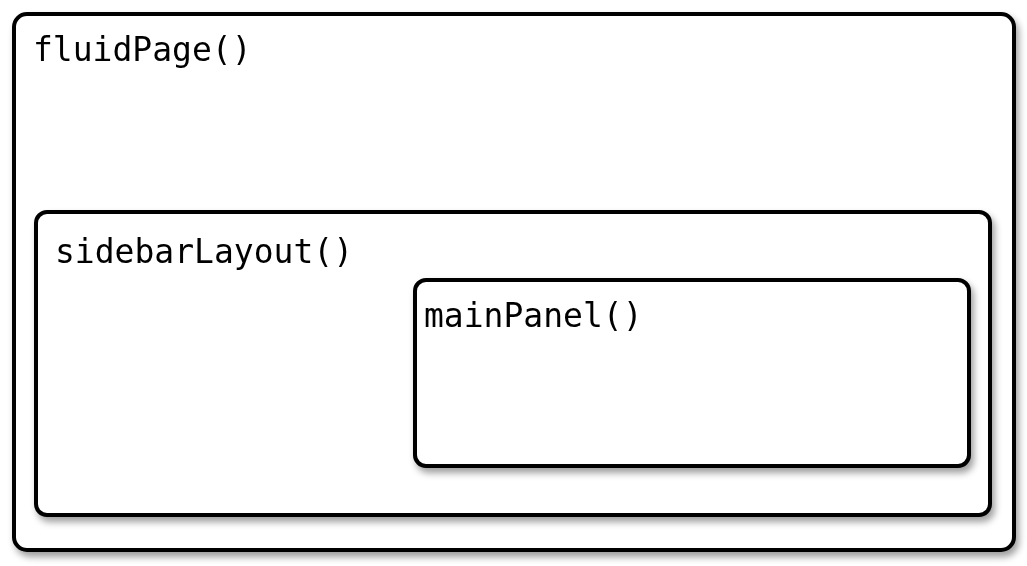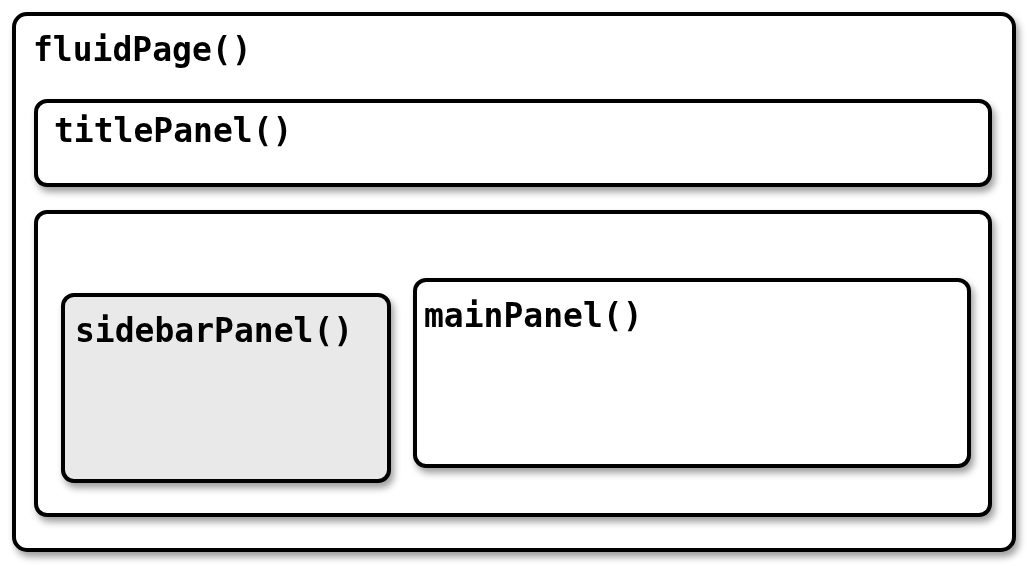--- a/index.html
+++ b/index.html
@@ -11,21 +11,20 @@
   }
   * { margin: 0; padding: 0; box-sizing: border-box; }
   html, body { background: var(--page-bg); }
   .page {
     position: relative;
     width: 1027px;
     height: 566px;
     background: var(--page-bg);
     overflow: hidden;
     font-family: "DejaVu Sans Mono", "Liberation Mono", monospace;
-    font-weight: bold;
   }
   .box {
     position: absolute;
     background: var(--box-fill);
     border: 4px solid var(--border-color);
     border-radius: 13px;
     box-shadow: 3px 5px 7px var(--shadow);
   }
   .label {
     display: block;
@@ -47,28 +46,23 @@
   .sidebarpanel  > .label { margin: 15px 0 0 10px; }
   .mainpanel     > .label { margin: 15px 0 0 7px; }
 </style>
 </head>
 <body>
 
 <div class="page">
   <div class="box fluidpage">
     <span class="label">fluidPage()</span>
 
-    <div class="box titlepanel">
-      <span class="label">titlePanel()</span>
-    </div>
 
     <div class="box sidebarlayout">
+      <span class="label">sidebarLayout()</span>
 
-      <div class="box sidebarpanel">
-        <span class="label">sidebarPanel()</span>
-      </div>
 
       <div class="box mainpanel">
         <span class="label">mainPanel()</span>
       </div>
     </div>
   </div>
 </div>
 
 </body></html>

